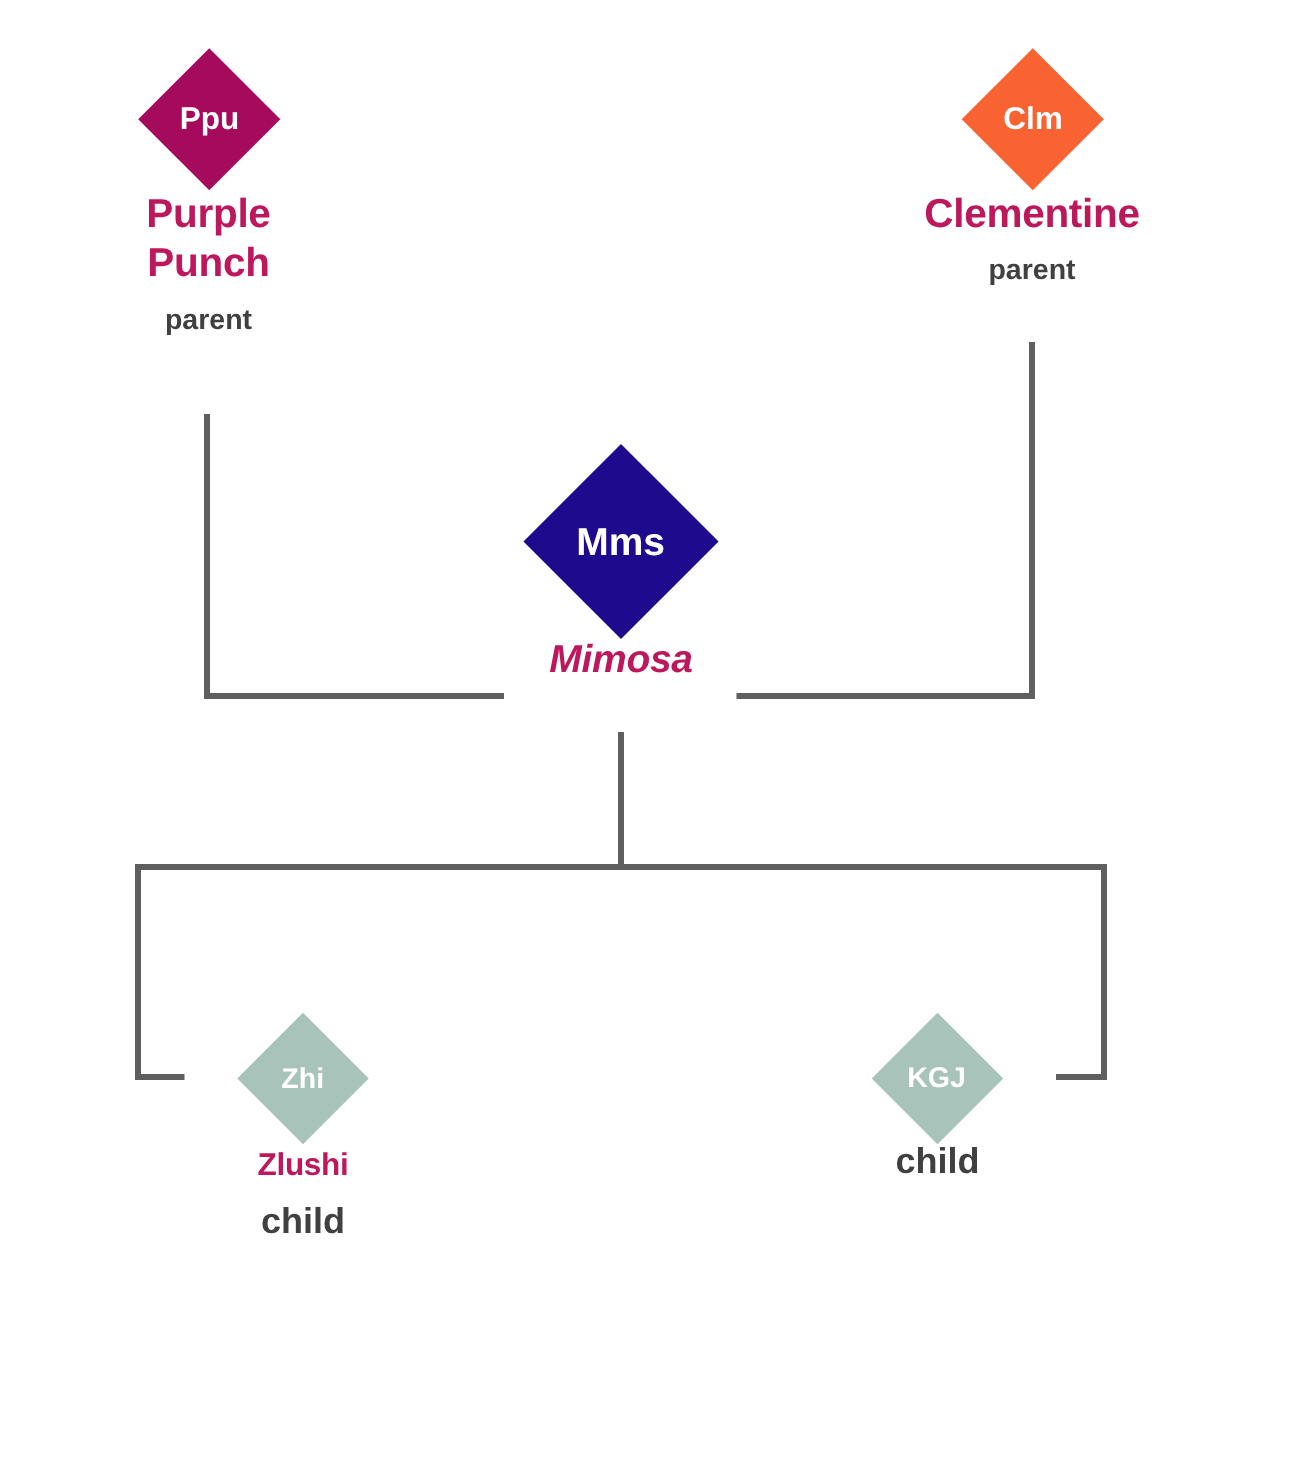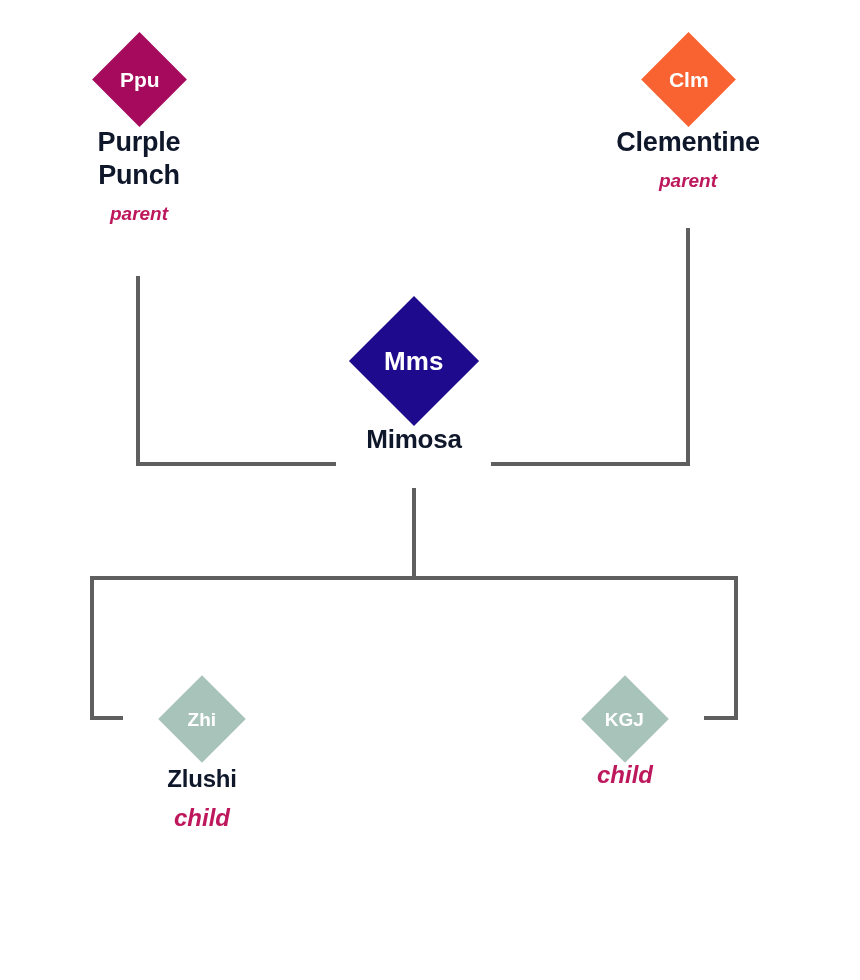--- a/index.html
+++ b/index.html
@@ -46,47 +46,46 @@
   }
   .diamond > .badge {
     transform: rotate(-45deg);
     color: #ffffff;
     font-weight: bold;
     white-space: nowrap;
     line-height: 1;
   }
 
   .node-name {
-    color: #0f172a;
+    color: #be185d;
     font-weight: bold;
     line-height: 1.22;
     letter-spacing: -0.2px;
   }
   .node-role {
-    color: #be185d;
+    color: #404040;
     font-weight: bold;
     line-height: 1.2;
-    font-style: italic;
   }
 
   
   .tier-parent .diamond { width: 67px; height: 67px; }
   .tier-parent .badge   { font-size: 21px; }
   .tier-parent .node-name { font-size: 27px; margin-top: 13px; }
   .tier-parent .node-role { font-size: 19px; margin-top: 11px; }
 
   
   .tier-focus .diamond { width: 92px; height: 92px; }
   .tier-focus .badge   { font-size: 26px; }
-  .tier-focus .node-name { font-size: 26px; margin-top: 17px; }
+  .tier-focus .node-name { font-size: 26px; margin-top: 17px; font-style: italic; }
 
   
   .tier-child .diamond { width: 62px; height: 62px; }
   .tier-child .badge   { font-size: 19px; }
-  .tier-child .node-name { font-size: 24px; margin-top: 14px; }
+  .tier-child .node-name { font-size: 21px; margin-top: 14px; }
   .tier-child .node-role { font-size: 24px; margin-top: 11px; }
 
   .w-narrow { width: 150px; }
   .w-wide   { width: 240px; }
   .w-mid    { width: 200px; }
 </style>
 </head>
 <body>
 
 <div id="canvas">

